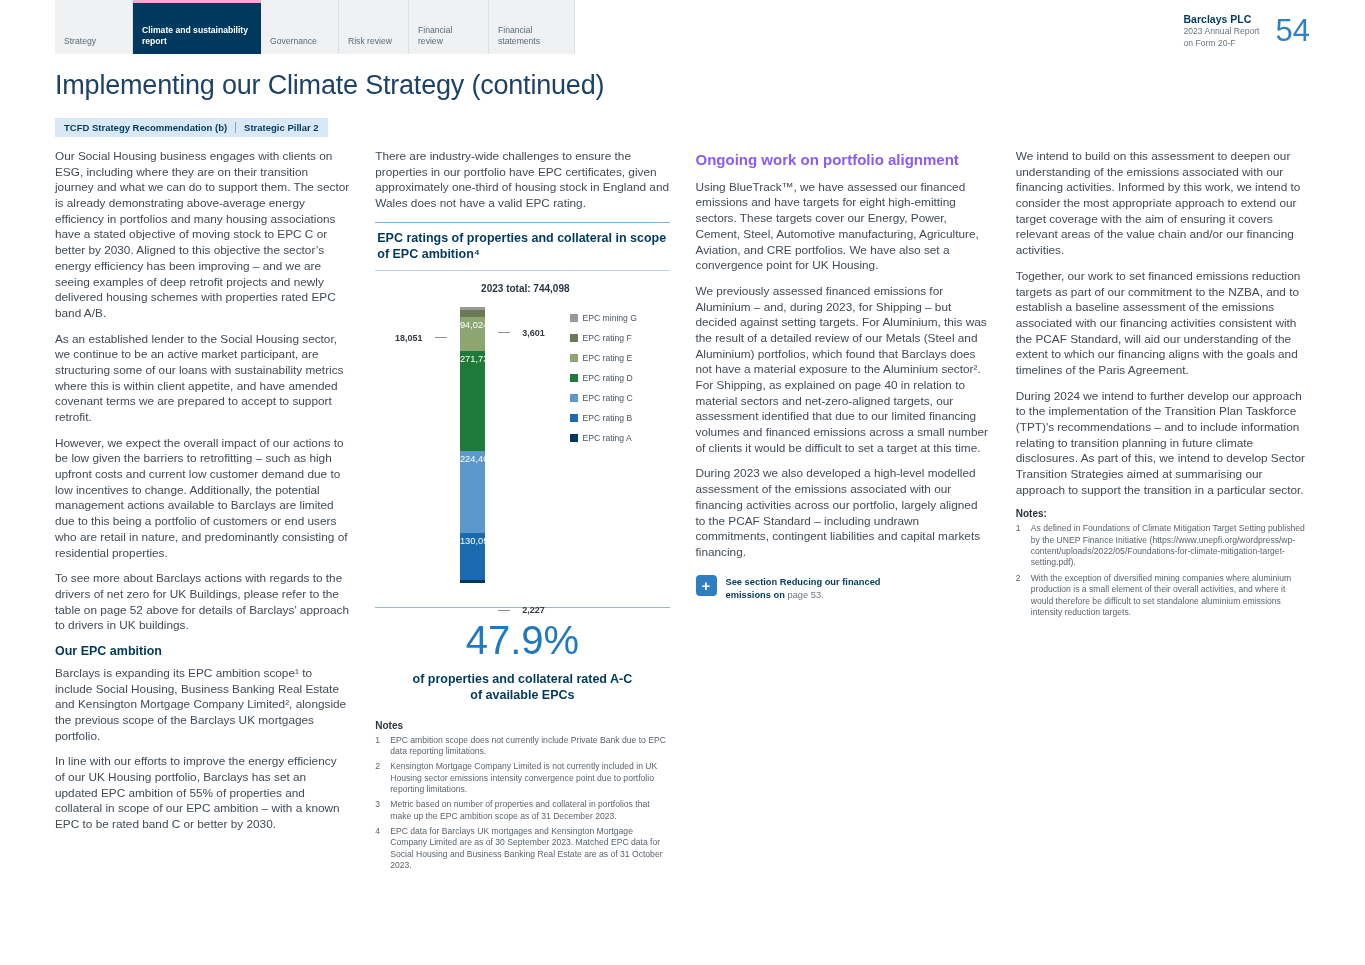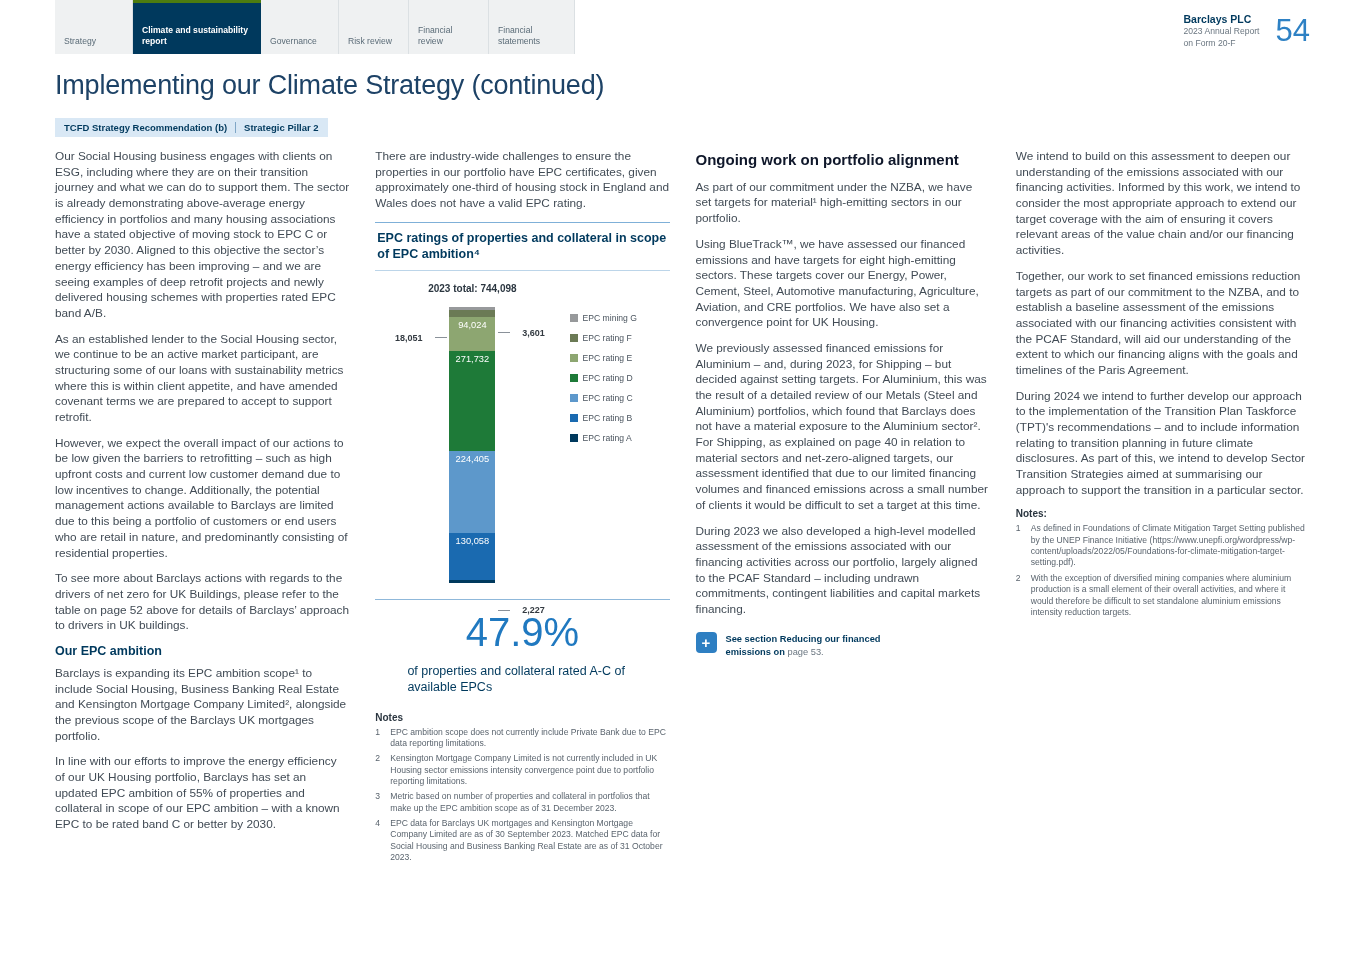--- a/index.html
+++ b/index.html
@@ -25,21 +25,21 @@
     cursor:pointer;
   }
   .tab:nth-child(1){width:78px;}
   .tab:nth-child(2){width:128px;}
   .tab:nth-child(3){width:78px;}
   .tab:nth-child(4){width:70px;}
   .tab:nth-child(5){width:80px;}
   .tab:nth-child(6){width:86px;}
   .tab.active {
     background:#00395d; color:#fff; font-weight:bold;
-    border-top:3px solid #4d7c0f; border-right:none;
+    border-top:3px solid #f9a8d4; border-right:none;
   }
   .hdr-right { display:flex; gap:16px; padding-top:12px; align-items:flex-start; }
   .pub { text-align:left; }
   .pub-name { font-weight:bold; color:#00395d; font-size:10.5px; line-height:1.35; }
   .pub-line { font-size:8.6px; color:#6a7680; line-height:1.35; }
   .page-num { font-size:31px; color:#2e81c4; line-height:1; margin-top:3px; }
 
   
   h1.title { margin-top:16px; font-size:27px; font-weight:400; color:#1d4266; letter-spacing:-0.2px; }
   .badge-row { margin-top:16px; }
@@ -47,48 +47,48 @@
     display:inline-flex; align-items:center;
     background:#d9e8f5; padding:4px 9px;
     font-size:9.5px; font-weight:bold; color:#00395d;
   }
   .badge-divider { width:1px; height:11px; background:#7fa6c6; margin:0 8px; }
 
   
   .columns { display:grid; grid-template-columns:repeat(4,1fr); column-gap:26px; margin-top:12px; }
   p.body { font-size:11.8px; line-height:1.33; margin-bottom:10px; }
   .subhead { font-size:12.5px; font-weight:bold; color:#00395d; margin:3px 0 8px; }
-  .col3-heading { font-size:15px; font-weight:bold; color:#0f172a; margin:2px 0 10px; line-height:1.25; }
+  .col3-heading { font-size:15px; font-weight:bold; color:#8b5cf6; margin:2px 0 10px; line-height:1.25; }
 
   
   .chart-title {
     font-size:12.5px; font-weight:bold; color:#00395d; line-height:1.3;
     border-top:1px solid #7fb0d8; border-bottom:1px solid #bcd5e9;
     padding:7px 2px 8px; margin-top:6px;
   }
   .chart-area { display:flex; margin-top:12px; }
   .chart-stage { flex:1; position:relative; }
-  .total-label { text-align:center; font-size:10px; font-weight:bold; color:#2b3640; margin-bottom:13px; }
-  .epc-bar { width:46px; margin:0 auto; }
+  .total-label { text-align:right; font-size:10px; font-weight:bold; color:#2b3640; margin-bottom:13px; }
+  .epc-bar { width:25px; margin:8px auto; }
   .seg { position:relative; }
   .seg-label { position:absolute; top:3px; left:0; right:0; text-align:center; color:#fff; font-size:9.3px; }
   .callout-label {
     position:absolute; display:flex; align-items:center; gap:12px;
     font-size:9px; font-weight:bold; color:#333a41; white-space:nowrap; height:12px;
   }
   .cl-line { width:12px; height:1px; background:#8a9199; }
   .legend { width:100px; padding-top:30px; }
   .lg-row { display:flex; align-items:center; gap:5px; margin-bottom:10px; }
   .lg-sw { width:8px; height:8px; flex:none; }
   .lg-tx { font-size:8.6px; color:#4a545e; }
 
   .stat-divider { height:1px; background:#8fb8da; margin:16px 0 10px; }
   .stat-value { text-align:center; font-size:40px; color:#2079c0; margin:4px 0 8px; }
   .stat-caption {
-    font-size:12.5px; font-weight:normal; color:#00395d;
+    text-align:center; font-size:12.5px; font-weight:bold; color:#00395d;
     line-height:1.3; margin:0 auto 16px; max-width:230px;
   }
 
   
   .notes-heading { font-size:10px; font-weight:bold; color:#2b3640; margin-bottom:4px; }
   .note-row { display:flex; gap:6px; font-size:8.6px; line-height:1.32; color:#5a646e; margin-bottom:4px; }
   .note-num { width:9px; flex:none; }
 
   
   .xref { display:flex; gap:9px; margin-top:14px; cursor:pointer; }
@@ -259,21 +259,20 @@
               <span class="note-num">4</span>
               <span class="note-text">EPC data for Barclays UK mortgages and Kensington Mortgage Company Limited are as of 30 September 2023. Matched EPC data for Social Housing and Business Banking Real Estate are as of 31 October 2023.</span>
             </div>
           </div>
       </div>
     </section>
 
     <section class="col">
       <h2 class="col3-heading">Ongoing work on portfolio alignment</h2>
       <div>
-          <p class="body">As part of our commitment under the NZBA, we have set targets for material¹ high-emitting sectors in our portfolio.</p>
           <p class="body">Using BlueTrack™, we have assessed our financed emissions and have targets for eight high-emitting sectors. These targets cover our Energy, Power, Cement, Steel, Automotive manufacturing, Agriculture, Aviation, and CRE portfolios. We have also set a convergence point for UK Housing.</p>
           <p class="body">We previously assessed financed emissions for Aluminium – and, during 2023, for Shipping – but decided against setting targets. For Aluminium, this was the result of a detailed review of our Metals (Steel and Aluminium) portfolios, which found that Barclays does not have a material exposure to the Aluminium sector². For Shipping, as explained on page 40 in relation to material sectors and net-zero-aligned targets, our assessment identified that due to our limited financing volumes and financed emissions across a small number of clients it would be difficult to set a target at this time.</p>
           <p class="body">During 2023 we also developed a high-level modelled assessment of the emissions associated with our financing activities across our portfolio, largely aligned to the PCAF Standard – including undrawn commitments, contingent liabilities and capital markets financing.</p>
         </div>
       <div class="xref">
         <div class="xref-icon">
           <span>+</span>
         </div>
         <div class="xref-text">
           <span class="xref-bold">See section Reducing our financed emissions on </span><span class="xref-rest">page 53.</span>

